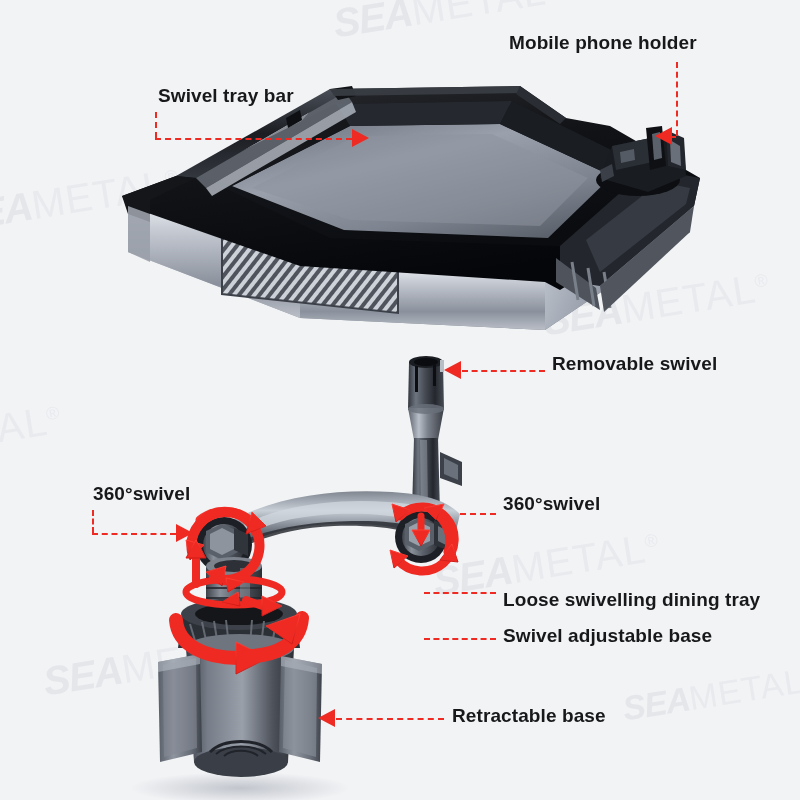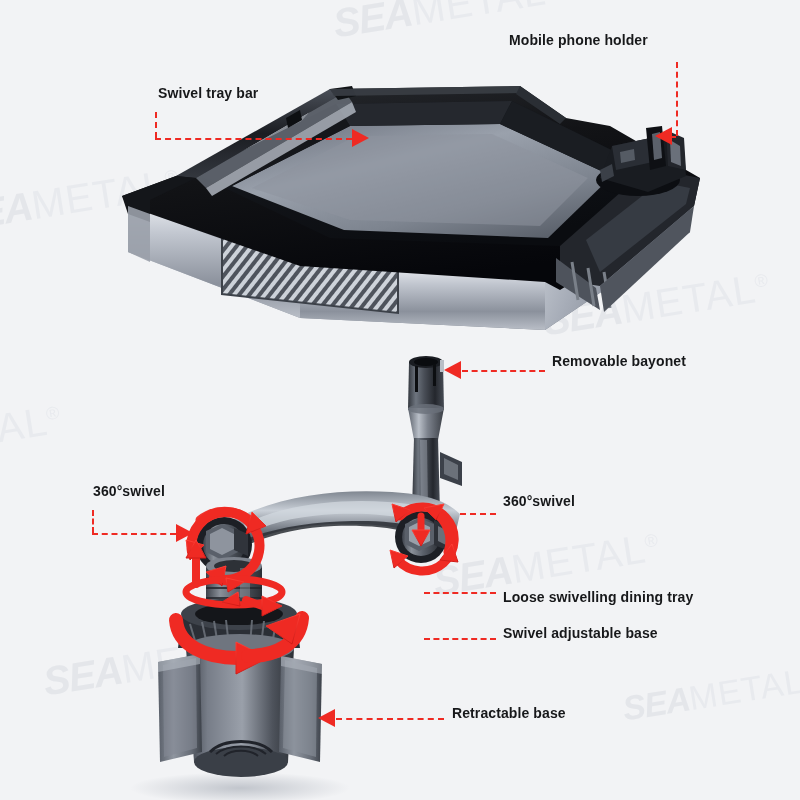--- a/index.html
+++ b/index.html
@@ -23,21 +23,21 @@
   }
   .wm .s{font-weight:bold;font-style:italic;color:#e4e6ea;letter-spacing:-1px;}
   .wm .m{font-weight:400;color:#e8eaee;letter-spacing:1px;}
   .wm .r{font-size:.45em;vertical-align:super;color:#e8eaee;}
 
   
   .lbl{
     position:absolute;
     color:#17181a;
     font-weight:bold;
-    font-size:14px;
+    font-size:19px;
     letter-spacing:.1px;
     white-space:nowrap;
     font-family:"Liberation Sans", sans-serif;
   }
 
   
   .ln{position:absolute;}
   .h-dash{
     height:0;border-top:2px dashed #ef2a23;
   }
@@ -350,21 +350,21 @@
 
   <div id="annotations">
       <div class="lbl" style="left: 158px; top: 85px;">Swivel tray bar</div>
       <div class="ln h-dash" style="left: 155px; top: 138px; width: 197px;"></div>
       <div class="ln v-dash" style="left: 155px; top: 112px; height: 26px;"></div>
       <div class="arw arw-r" style="left: 352px; top: 129px;"></div>
       <div class="lbl" style="left: 509px; top: 32px;">Mobile phone holder</div>
       <div class="ln h-dash" style="left: 658px; top: 136px; width: 18px;"></div>
       <div class="ln v-dash" style="left: 676px; top: 62px; height: 74px;"></div>
       <div class="arw arw-l" style="left: 655px; top: 127px;"></div>
-      <div class="lbl" style="left: 552px; top: 353px;">Removable bayonet</div>
+      <div class="lbl" style="left: 552px; top: 353px;">Removable swivel</div>
       <div class="ln h-dash" style="left: 462px; top: 370px; width: 83px;"></div>
       <div class="arw arw-l" style="left: 444px; top: 361px;"></div>
       <div class="lbl" style="left: 93px; top: 483px;">360°swivel</div>
       <div class="ln h-dash" style="left: 92px; top: 533px; width: 84px;"></div>
       <div class="ln v-dash" style="left: 92px; top: 510px; height: 23px;"></div>
       <div class="arw arw-r" style="left: 176px; top: 524px;"></div>
       <div class="lbl" style="left: 503px; top: 493px;">360°swivel</div>
       <div class="ln h-dash" style="left: 460px; top: 513px; width: 36px;"></div>
       <div class="lbl" style="left: 503px; top: 578px; margin-top: 11px;">Loose swivelling dining tray</div>
       <div class="ln h-dash" style="left: 424px; top: 592px; width: 72px;"></div>

